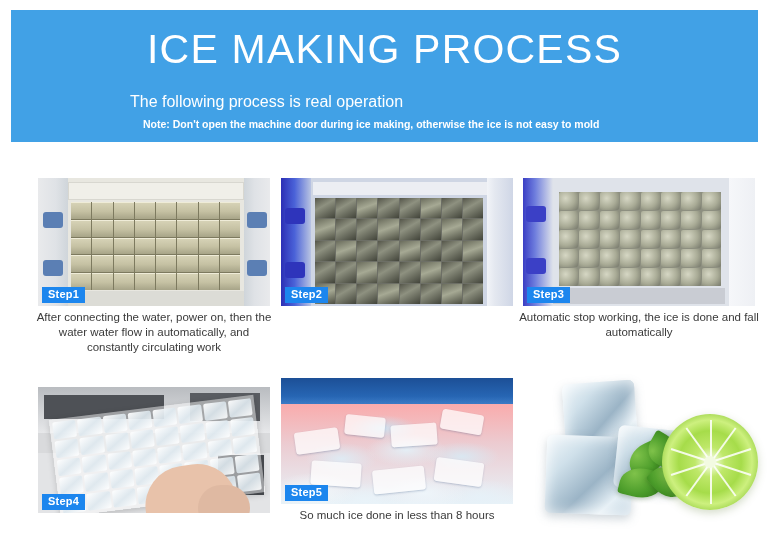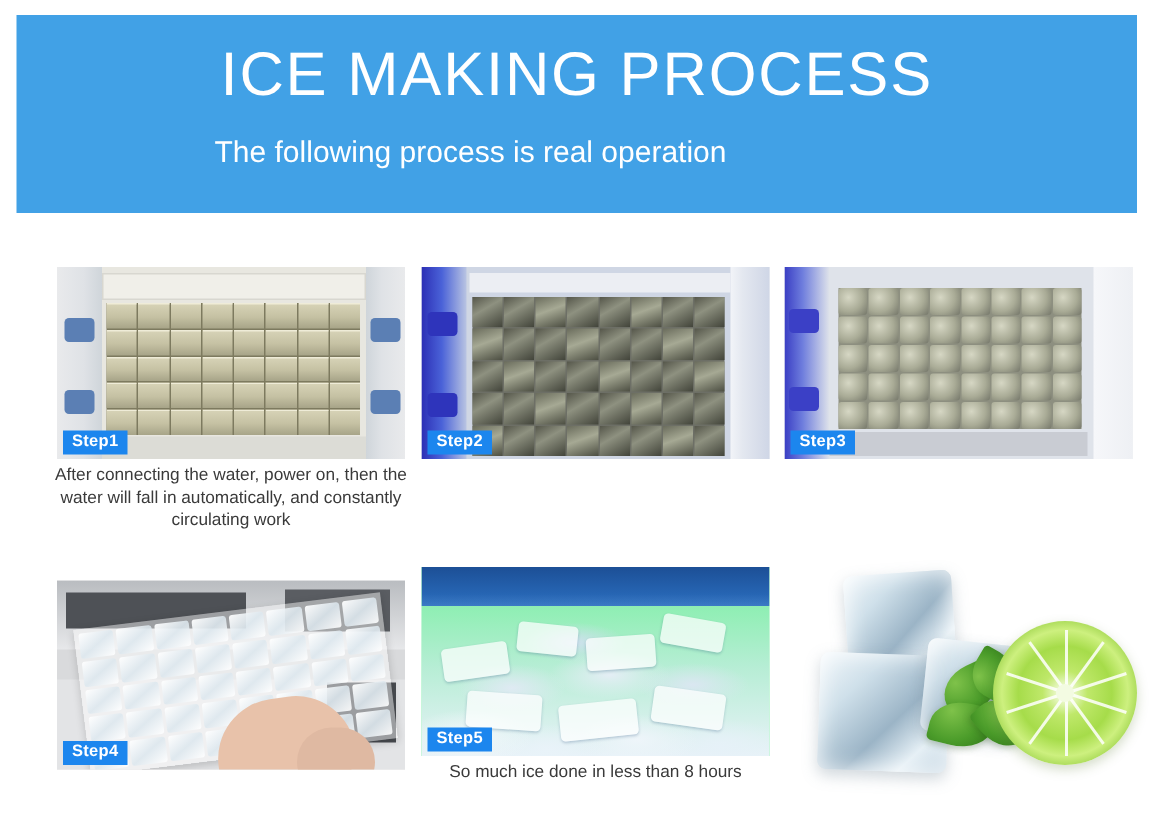--- a/index.html
+++ b/index.html
@@ -21,23 +21,23 @@
     position:absolute;left:0;top:14px;width:747px;
     text-align:center;
     color:#ffffff;
     font-size:41px;
     font-weight:400;
     letter-spacing:1.2px;
     line-height:50px;
     white-space:nowrap;
   }
   .banner-sub{
-    position:absolute;left:132px;top:82px;
+    position:absolute;left:119px;top:82px;
     color:#ffffff;
-    font-size:20px;
+    font-size:16px;
     font-weight:400;
     line-height:20px;
     white-space:nowrap;
   }
   .banner-note{
     position:absolute;left:132px;top:107px;
     color:#ffffff;
     font-size:10.5px;
     font-weight:600;
     line-height:14px;
@@ -136,21 +136,21 @@
     box-shadow:0 2px 6px rgba(0,0,0,.18);
   }
   .s4 .sheet div{background:linear-gradient(145deg,rgba(255,255,255,.95) 0%,rgba(220,231,238,.85) 50%,rgba(255,255,255,.9) 100%);border-radius:2px;}
   .s4 .hand{
     position:absolute;right:34px;bottom:-12px;width:92px;height:60px;
     background:#e8c2aa;border-radius:40px 40px 18px 18px;transform:rotate(-8deg);
   }
   .s4 .hand2{position:absolute;right:20px;bottom:-18px;width:52px;height:46px;background:#dfb9a2;border-radius:26px;}
 
   
-  .s5{background:#86efac;}
+  .s5{background:#fca5a5;}
   .s5 .bluetop{position:absolute;left:0;top:0;width:100%;height:26px;background:linear-gradient(180deg,#1c4f96 0%,#2b6fc0 100%);}
   .s5 .pile{position:absolute;left:0;bottom:0;width:100%;height:108px;
     background:
       radial-gradient(ellipse 60px 26px at 14% 88%,#f2f8fb 0%,rgba(242,248,251,0) 70%),
       radial-gradient(ellipse 54px 24px at 36% 96%,#e9f3f9 0%,rgba(233,243,249,0) 70%),
       radial-gradient(ellipse 58px 24px at 62% 90%,#eef5fa 0%,rgba(238,245,250,0) 70%),
       radial-gradient(ellipse 62px 26px at 86% 94%,#e6f1f8 0%,rgba(230,241,248,0) 70%),
       radial-gradient(ellipse 50px 22px at 26% 58%,#dfeaf3 0%,rgba(223,234,243,0) 72%),
       radial-gradient(ellipse 56px 22px at 54% 50%,#e4eef5 0%,rgba(228,238,245,0) 72%),
       radial-gradient(ellipse 52px 20px at 78% 56%,#dae7f1 0%,rgba(218,231,241,0) 72%),
@@ -179,20 +179,21 @@
     border-radius:60% 10% 60% 10%;box-shadow:0 2px 4px rgba(40,80,20,.25);}
 </style>
 </head>
 <body>
 
 <div class="page">
 
   <div class="banner">
     <div class="banner-title">ICE MAKING PROCESS</div>
     <div class="banner-sub">The following process is real operation</div>
+    <div class="banner-note">Note: Don't open the machine door during ice making, otherwise the ice is not easy to mold</div>
   </div>
 
   <div class="card" style="left:38px;top:178px;">
     <div class="photo s1">
       <div class="machine">
         <div class="frame-left"></div>
         <div class="frame-right"></div>
         <div class="hinge" style="left:5px;top:34px;"></div>
         <div class="hinge" style="left:5px;top:82px;"></div>
         <div class="hinge" style="right:3px;top:34px;"></div>
@@ -237,21 +238,21 @@
             <div class="cellq"></div>
           <div class="cellq"></div>
             <div class="cellq"></div>
             <div class="cellq"></div>
             <div class="cellq"></div>
         </div>
         <div class="bottomlip"></div>
       </div>
       <div class="badge">Step1</div>
     </div>
-    <div class="caption center">After connecting the water, power on, then the water will fall in automatically, and constantly circulating work</div>
+    <div class="caption center">After connecting the water, power on, then the water water flow in automatically, and constantly circulating work</div>
   </div>
 
   <div class="card" style="left:281px;top:178px;">
     <div class="photo s2">
       <div class="machine">
         <div class="frame-left"></div>
         <div class="frame-right"></div>
         <div class="hinge" style="left:4px;top:30px;"></div>
         <div class="hinge" style="left:4px;top:84px;"></div>
         <div class="topbar"></div>
@@ -348,20 +349,21 @@
             <div class="cellq"></div>
           <div class="cellq"></div>
             <div class="cellq"></div>
             <div class="cellq"></div>
             <div class="cellq"></div>
         </div>
         <div class="bottomlip"></div>
       </div>
       <div class="badge">Step3</div>
     </div>
+    <div class="caption center">Automatic stop working, the ice is done and fall automatically</div>
   </div>
 
   <div class="card" style="left:38px;top:387px;">
     <div class="photo r2 s4">
       <div class="bgtop"></div>
       <div class="bgbot"></div>
       <div class="dark"></div>
       <div class="sheet">
         <div></div>
           <div></div>

